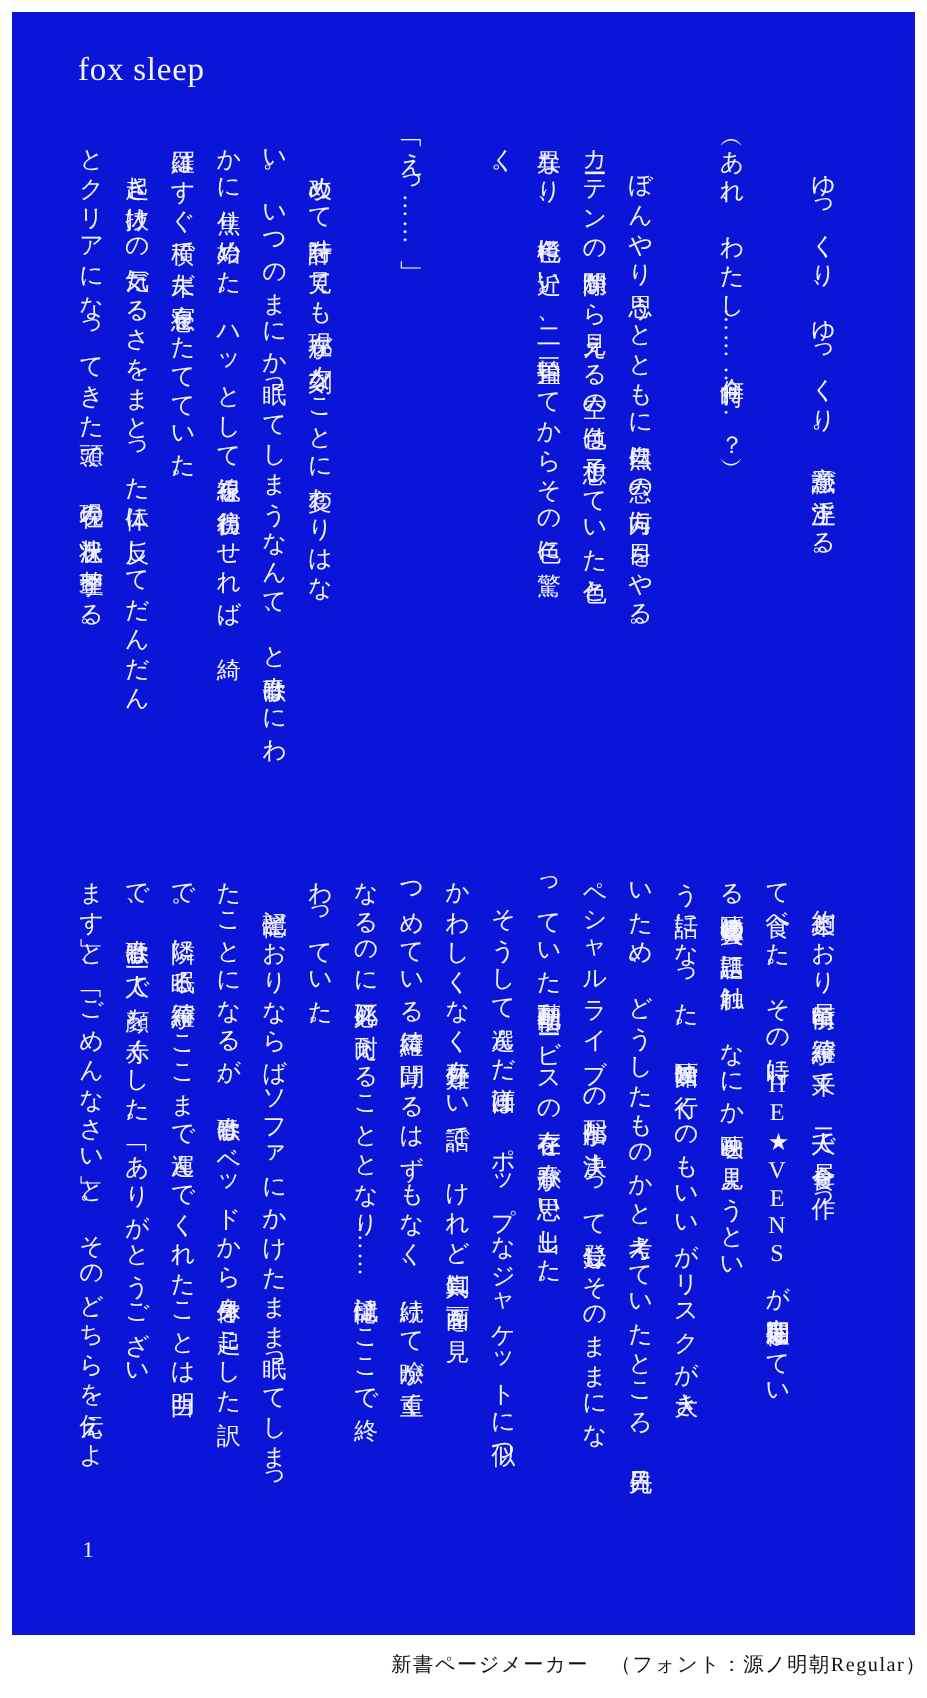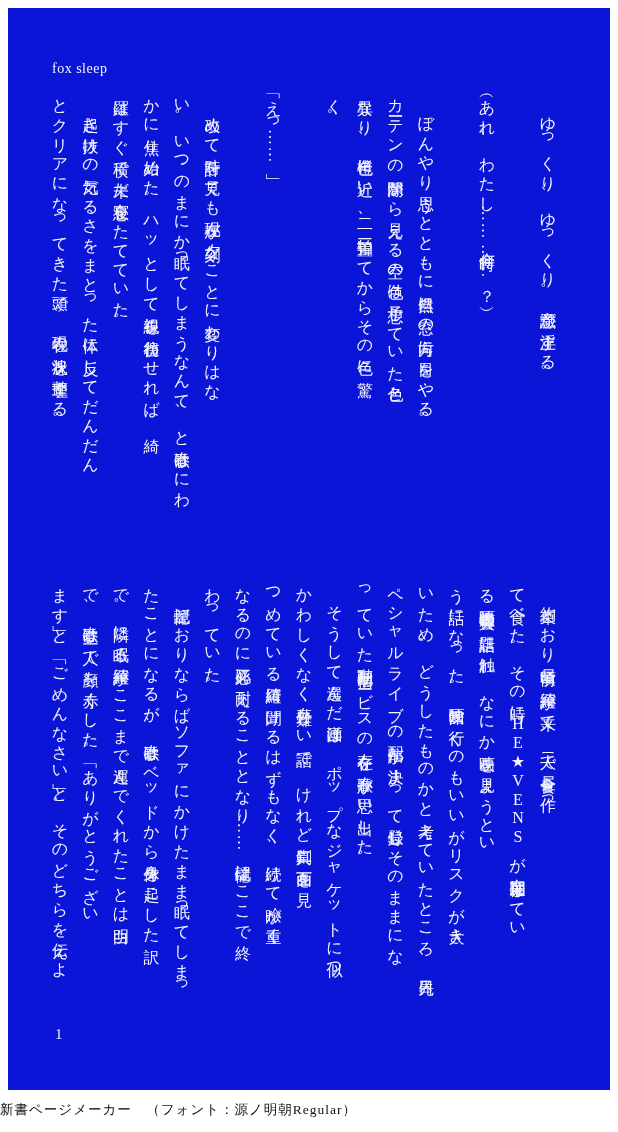--- a/index.html
+++ b/index.html
@@ -13,23 +13,22 @@
   .panel {
     position:absolute;
     left:8px; top:8px;
     width:602px; height:1082px;
     background:#0b15d8;
   }
   .work-title {
     position:absolute;
     left:44px; top:25px;
     color:#f3f5ff;
-    font-size:14px;
+    font-size:22px;
     letter-spacing:0.5px;
-    margin-top:28px;
   }
   .vblock {
     position:absolute;
     right:47px;
     writing-mode:vertical-rl;
     text-orientation:mixed;
     color:#f3f5ff;
     font-size:16px;
     letter-spacing:1.4px;
   }
@@ -47,21 +46,21 @@
     font-size:15px;
   }
   .footer {
     position:absolute;
     left:0; bottom:0;
     width:618px; height:42px;
     background:#ffffff;
     color:#111111;
     font-size:13.5px;
     letter-spacing:1px;
-    text-align:left;
+    text-align:right;
     line-height:40px;
   }
 </style>
 </head>
 <body>
 
 <div class="page">
   <div class="panel">
     <div class="work-title">fox sleep</div>
 

